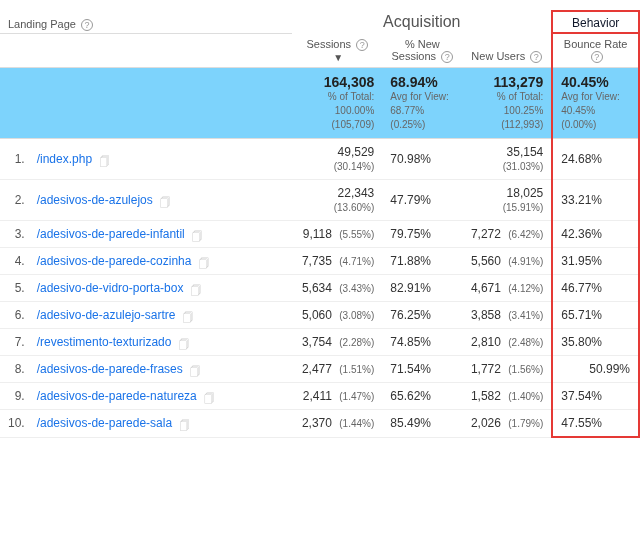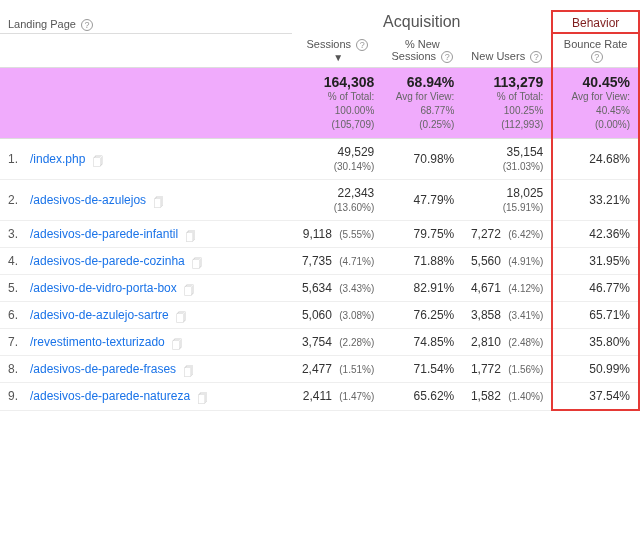--- a/index.html
+++ b/index.html
@@ -45,21 +45,21 @@
       margin-left: 2px;
     }
     .sort-icon {
       color: #555;
       margin-left: 2px;
       font-size: 10px;
     }
     .totals-row td {
       padding: 6px 8px;
       text-align: center;
-      background: #f0abfc;
+      background: #7dd3fc;
       border-bottom: 1px solid #ddd;
     }
     .totals-row td.landing-page-col {
       text-align: left;
     }
     .main-value {
       font-size: 14px;
       font-weight: bold;
       color: #222;
       display: block;
@@ -83,21 +83,21 @@
     }
     tbody tr td.page-link {
       color: #1a73e8;
       cursor: pointer;
       text-decoration: none;
     }
     tbody tr td.number-col {
       text-align: right;
     }
     tbody tr td.center-col {
-      text-align: right;
+      text-align: left;
     }
     .pct-small {
       font-size: 10px;
       color: #666;
       margin-left: 4px;
     }
     .copy-icon {
       display: inline-block;
       width: 12px;
       height: 12px;
@@ -146,21 +146,21 @@
   <table>
     <thead>
       <tr class="section-divider">
         <th colspan="2" class="left-align landing-page-header" style="padding-bottom:2px;">
           <span>Landing Page</span>
           <span class="help-icon">?</span>
         </th>
         <th colspan="3" style="text-align:center; font-size:16px; border-bottom:none; color:#555; padding-bottom:2px;">
           <span>Acquisition</span>
         </th>
-        <th colspan="1" style="text-align:center; font-size:12px; border-bottom:none; color:#7f1d1d; padding-bottom:2px; border-left:2px solid #e53935; border-right:2px solid #e53935; border-top:2px solid #e53935;">
+        <th colspan="1" style="text-align:center; font-size:12px; border-bottom:none; color:#0f172a; padding-bottom:2px; border-left:2px solid #e53935; border-right:2px solid #e53935; border-top:2px solid #e53935;">
           <span>Behavior</span>
         </th>
       </tr>
       <tr>
         <th colspan="2" class="left-align"></th>
         <th class="sessions-header">
           <span>Sessions</span>
           <span class="help-icon">?</span>
           <span class="sort-icon">▼</span>
         </th>
@@ -337,15 +337,30 @@
     </td>
     <td class="number-col">
       2,411 <span class="pct-small">(1.47%)</span>
     </td>
     <td class="center-col">65.62%</td>
     <td class="number-col">
       1,582 <span class="pct-small">(1.40%)</span>
     </td>
     <td class="center-col bounce-col" style="border-left:2px solid #e53935; border-right:2px solid #e53935;">37.54%</td>
   </tr>
+        <tr>
+    <td class="row-num">10.</td>
+    <td class="page-link">
+      /adesivos-de-parede-sala
+      <span class="copy-icon">🗍</span>
+    </td>
+    <td class="number-col">
+      2,370 <span class="pct-small">(1.44%)</span>
+    </td>
+    <td class="center-col">85.49%</td>
+    <td class="number-col">
+      2,026 <span class="pct-small">(1.79%)</span>
+    </td>
+    <td class="center-col bounce-col" style="border-left:2px solid #e53935; border-right:2px solid #e53935; border-bottom:2px solid #e53935;">47.55%</td>
+  </tr>
       </tbody>
   </table>
 </div>
 
 </body></html>

